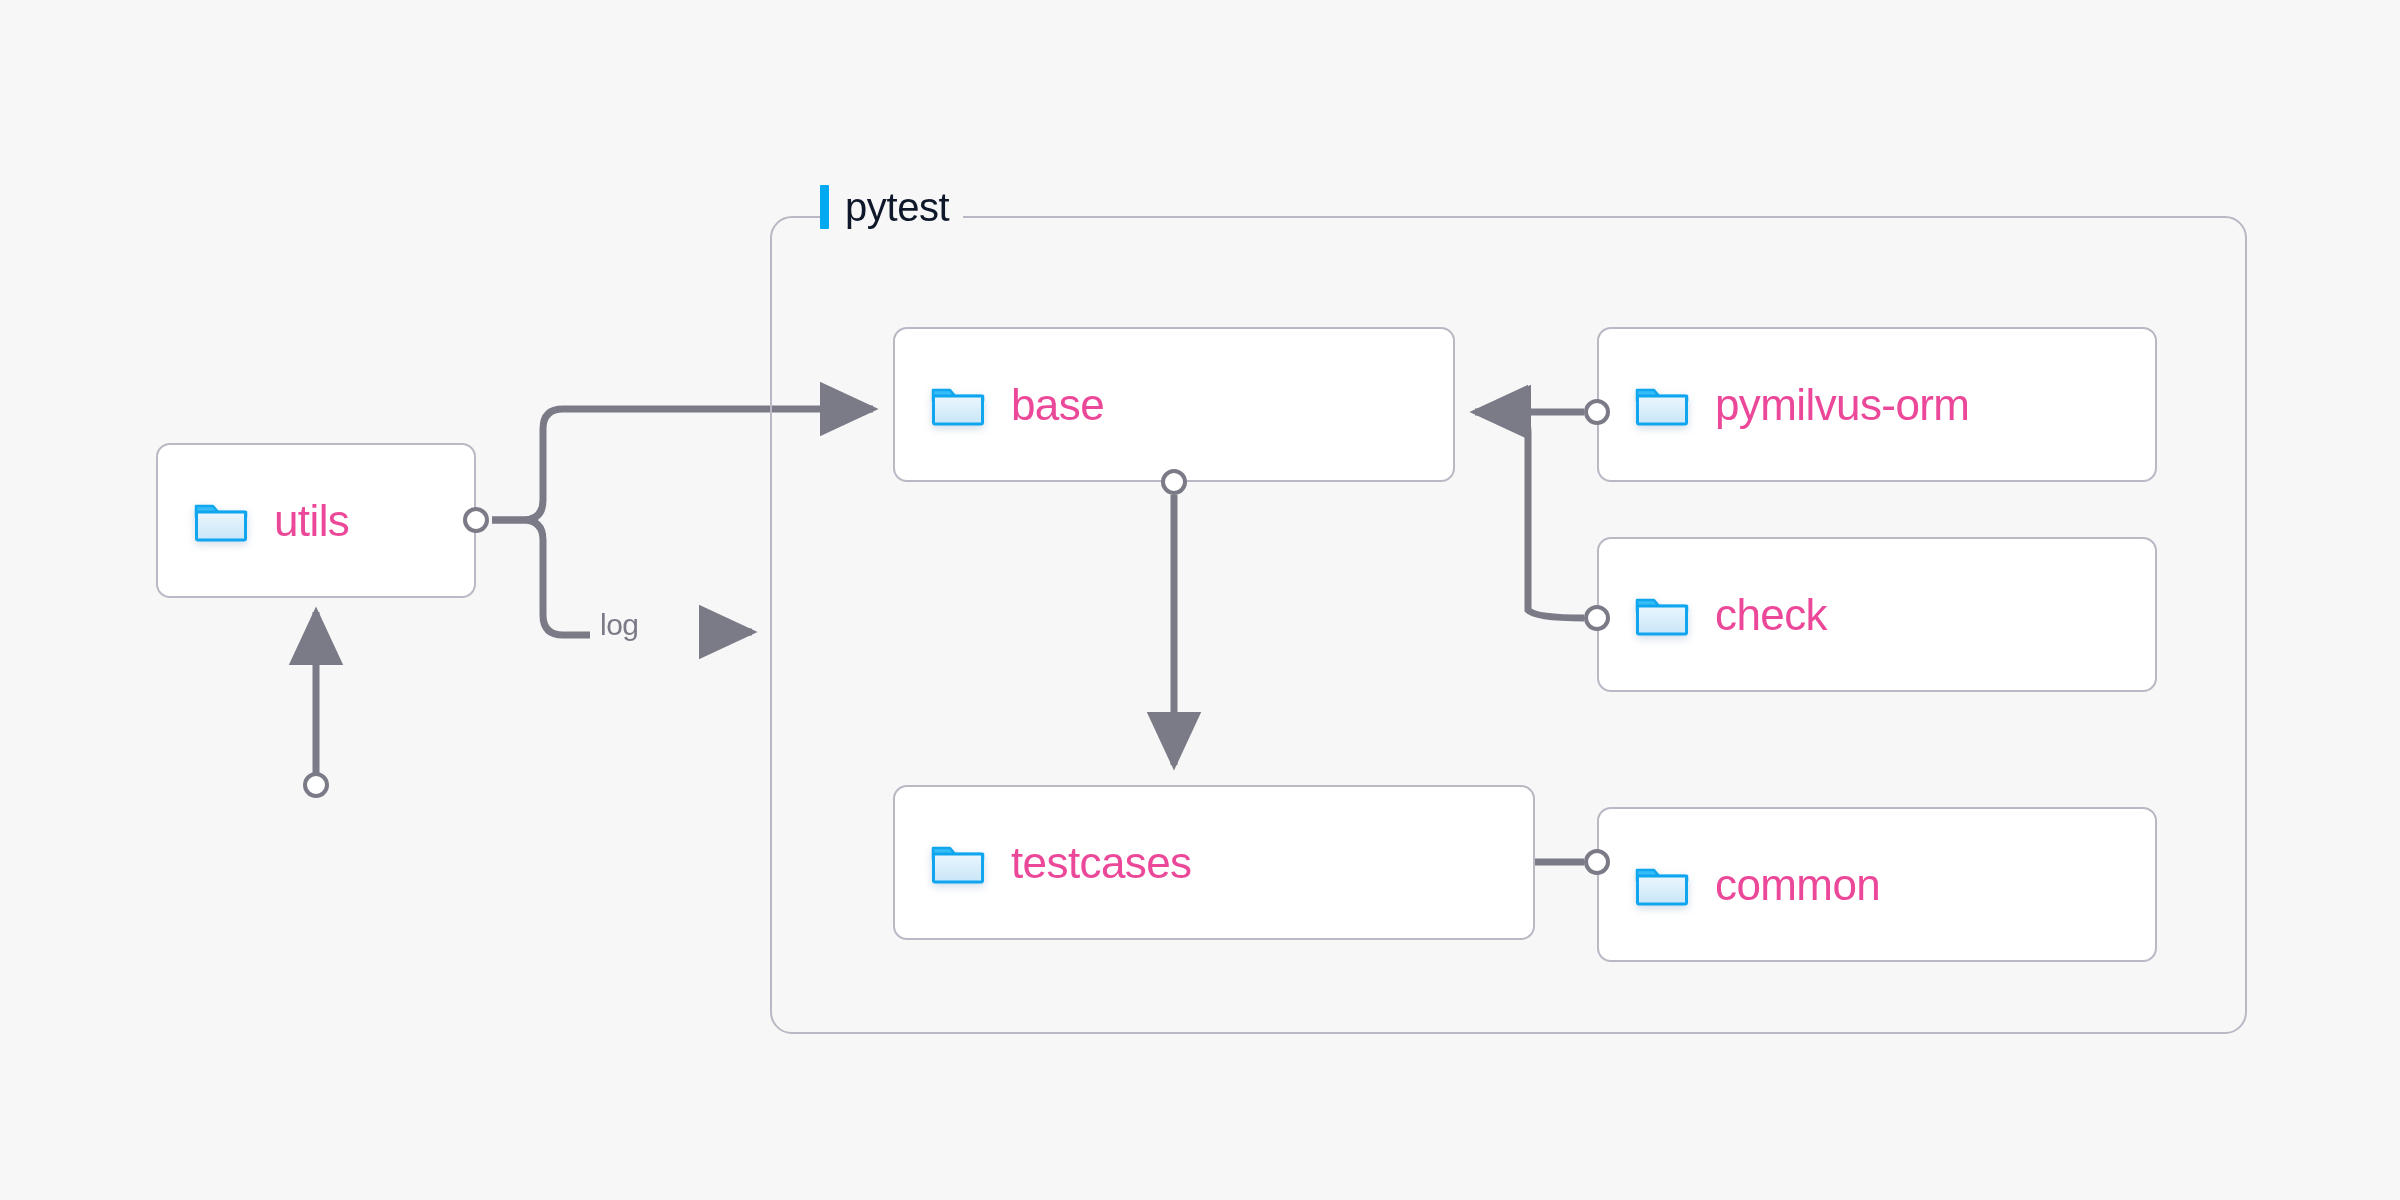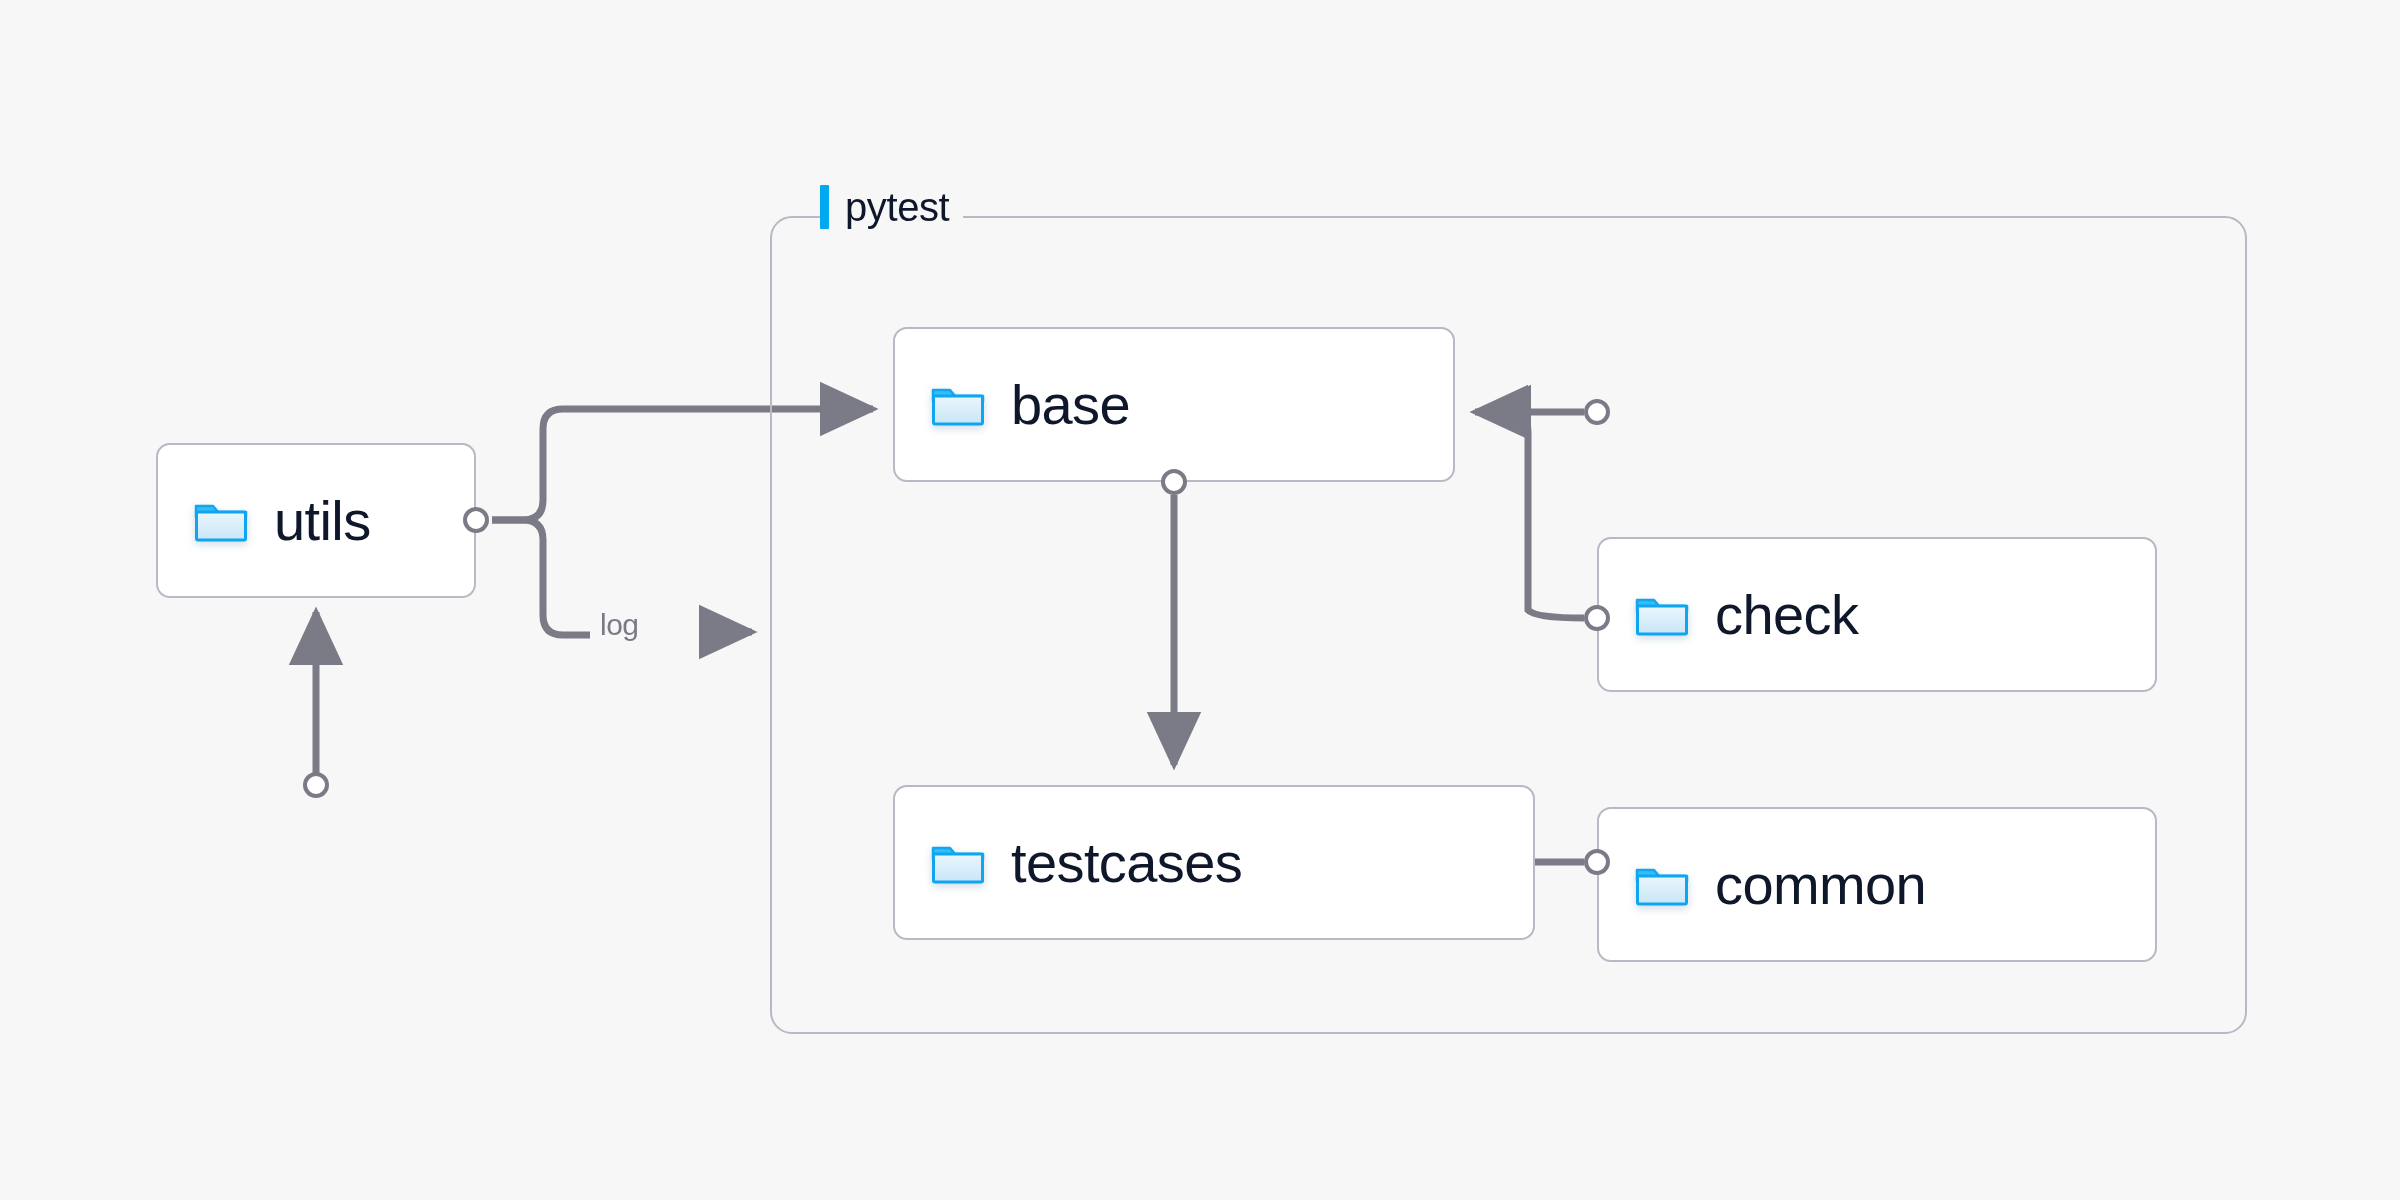--- a/index.html
+++ b/index.html
@@ -63,22 +63,22 @@
     box-sizing: border-box;
     background: #ffffff;
     border: 2px solid #b9b8c4;
     border-radius: 14px;
     display: flex;
     align-items: center;
     padding-left: 36px;
     gap: 26px;
   }
   .node-label {
-    font-size: 56px;
-    color: #0f172a;
+    font-size: 44px;
+    color: #ec4899;
     letter-spacing: -0.6px;
     white-space: nowrap;
   }
 
   
   .folder-icon {
     position: relative;
     width: 54px;
     height: 44px;
     flex: none;
@@ -186,20 +186,35 @@
               <stop offset="100%" stop-color="#c9e6f7"></stop>
           </linearGradient>
         </defs>
         <path d="M2,7 h17 l5,6 h28 v5 H2 Z" fill="#36bdf6" stroke="#11a7ef" stroke-width="2.5" stroke-linejoin="round"></path>
         <rect x="2.5" y="13" width="49" height="28" rx="1.5" fill="url(#fg4)" stroke="#0fa6ef" stroke-width="3"></rect>
       </svg>
     </span>
     <span class="node-label">testcases</span>
   </div>
 
+  <div class="node" style="left:1597px; top:327px; width:560px; height:155px;">
+    <span class="folder-icon">
+      <svg width="54" height="44" viewBox="0 0 54 44" xmlns="http://www.w3.org/2000/svg">
+        <defs>
+          <linearGradient id="fg5" x1="0" y1="0" x2="0" y2="1">
+            <stop offset="0%" stop-color="#eaf6fd"></stop>
+              <stop offset="100%" stop-color="#c9e6f7"></stop>
+          </linearGradient>
+        </defs>
+        <path d="M2,7 h17 l5,6 h28 v5 H2 Z" fill="#36bdf6" stroke="#11a7ef" stroke-width="2.5" stroke-linejoin="round"></path>
+        <rect x="2.5" y="13" width="49" height="28" rx="1.5" fill="url(#fg5)" stroke="#0fa6ef" stroke-width="3"></rect>
+      </svg>
+    </span>
+    <span class="node-label">pymilvus-orm</span>
+  </div>
   <div class="port" style="left:1584px; top:399px;"></div>
 
   <div class="node" style="left:1597px; top:537px; width:560px; height:155px;">
     <span class="folder-icon">
       <svg width="54" height="44" viewBox="0 0 54 44" xmlns="http://www.w3.org/2000/svg">
         <defs>
           <linearGradient id="fg6" x1="0" y1="0" x2="0" y2="1">
             <stop offset="0%" stop-color="#eaf6fd"></stop>
               <stop offset="100%" stop-color="#c9e6f7"></stop>
           </linearGradient>

